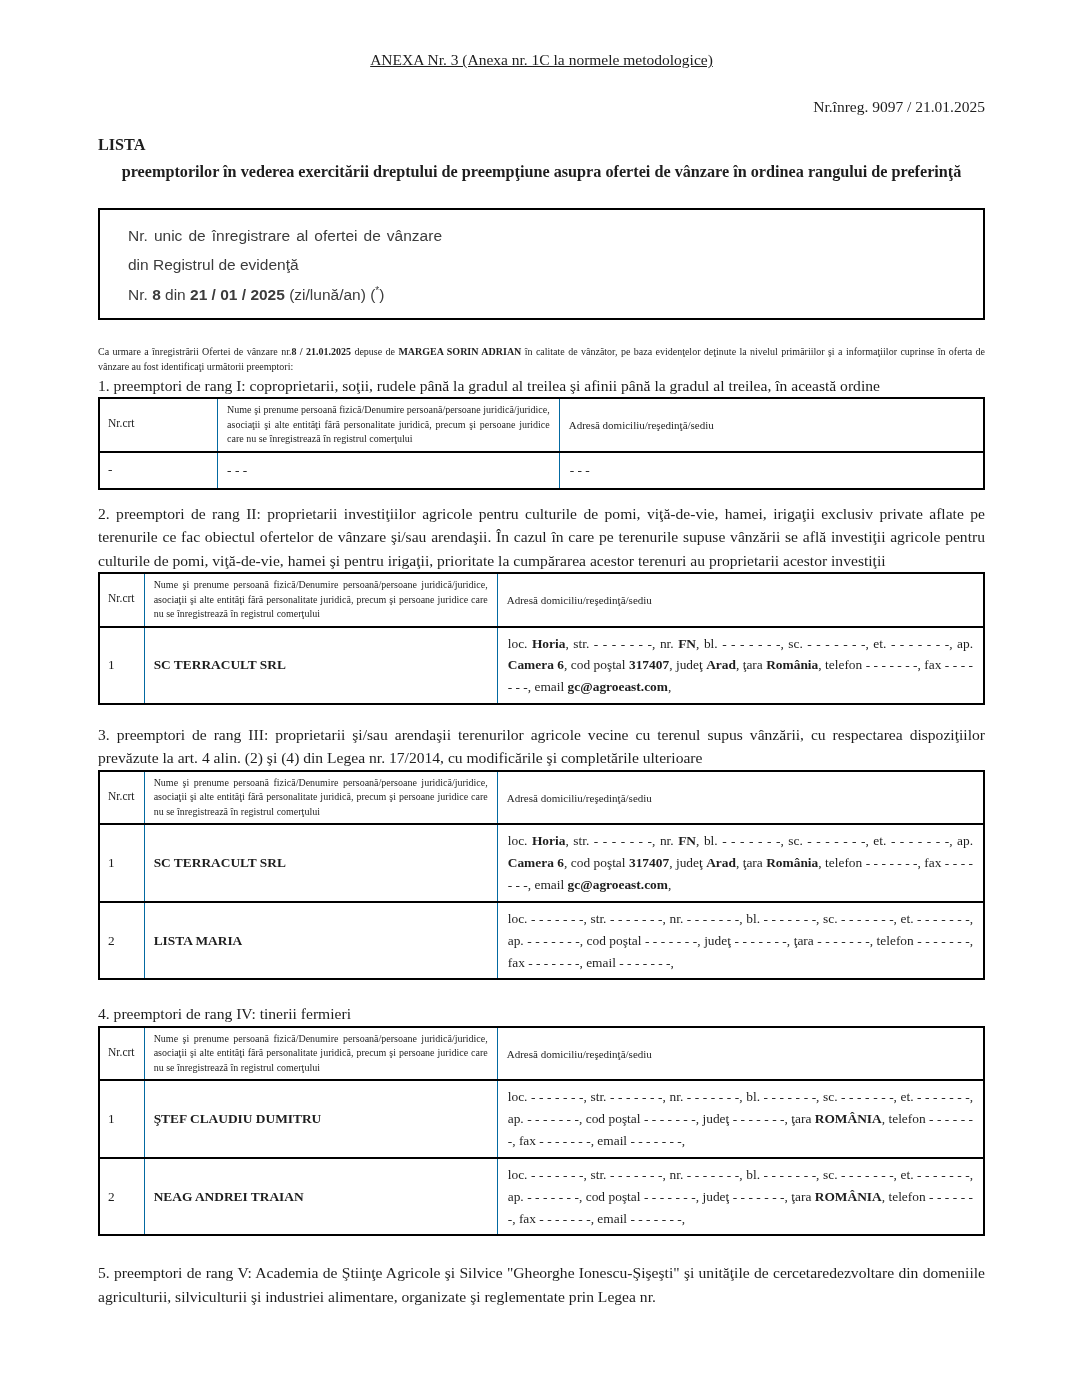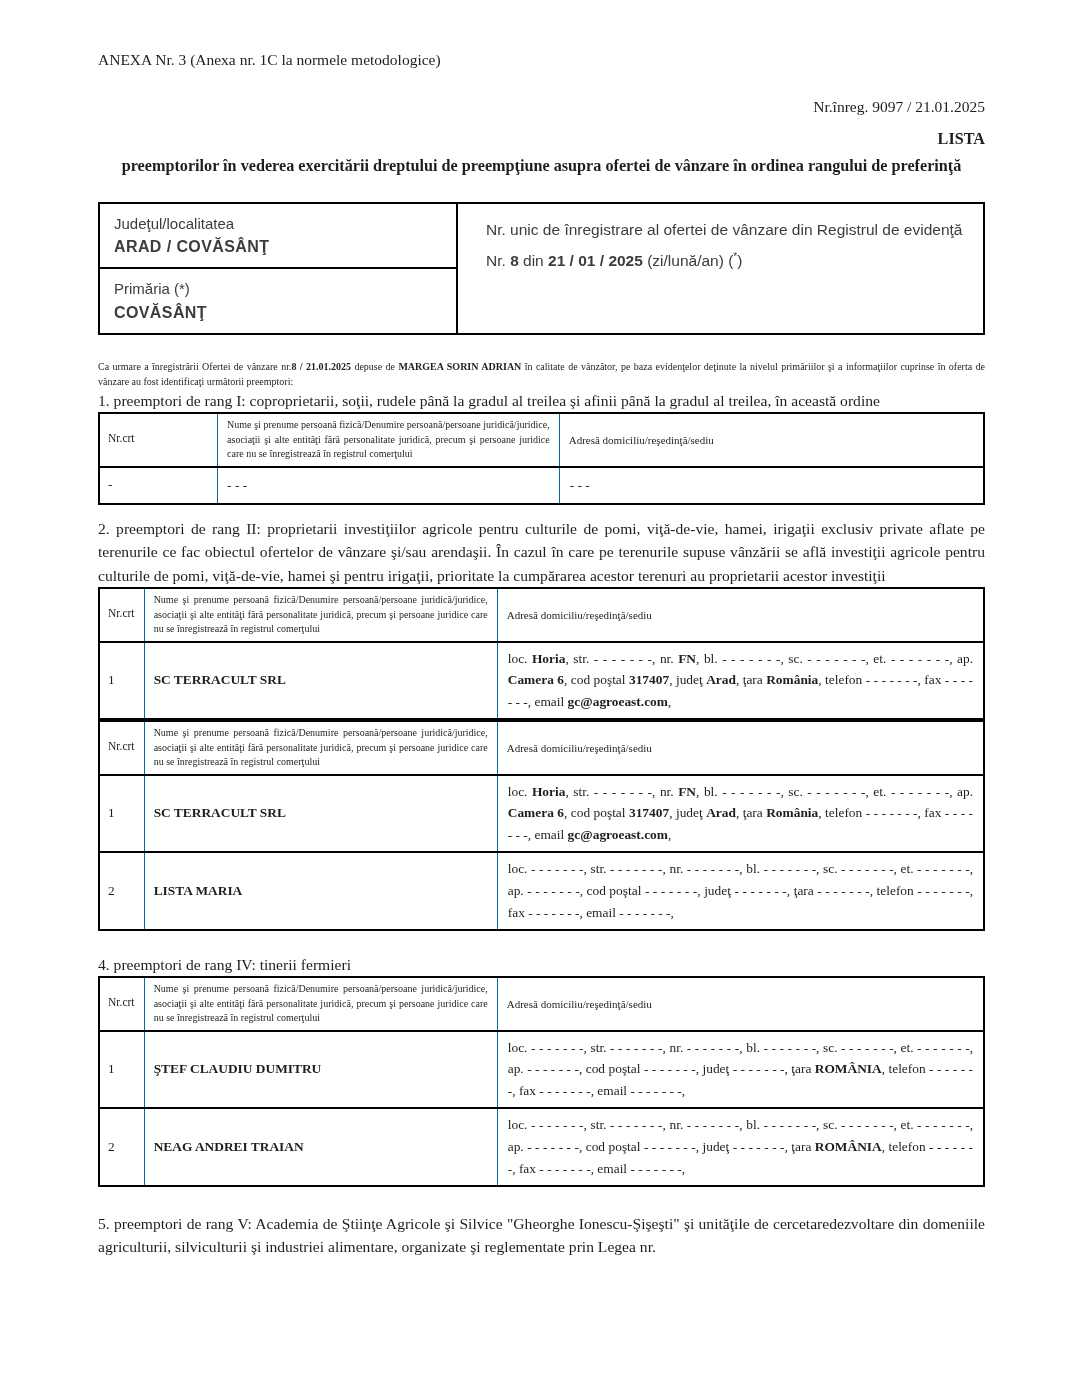--- a/index.html
+++ b/index.html
@@ -1,22 +1,22 @@
 <!DOCTYPE html>
 <html lang="ro"><head>
 <meta charset="utf-8">
 <style>
   * { box-sizing: border-box; margin: 0; padding: 0; }
   html, body { width: 1082px; background: #ffffff; }
   body { height: 1400px; overflow: hidden; color: #1e1e1e; }
   .page { padding: 50px 97px 0 98px; font-family: "Liberation Serif", "DejaVu Serif", serif; }
 
-  .annex-line   { text-align: left; font-size: 15.5px; line-height: 1.3; }
+  .annex-line   { text-align: center; font-size: 15.5px; line-height: 1.3; text-decoration: underline; }
   .reg-line     { text-align: right; font-size: 15.5px; margin-top: 28px; }
-  .doc-title    { text-align: right; font-weight: bold; font-size: 16.2px; margin-top: 12px; line-height: 1.45; }
+  .doc-title    { text-align: left; font-weight: bold; font-size: 16.2px; margin-top: 18px; line-height: 1.45; }
   .doc-subtitle { text-align: center; font-weight: bold; font-size: 16.2px; line-height: 1.75; }
 
   
   .infobox { display: grid; grid-template-columns: 358px 1fr; border: 2px solid #000;
              margin-top: 22px; font-family: "Liberation Sans", "DejaVu Sans", sans-serif; color: #3c3c3c; }
   .ib-left  { border-right: 2px solid #000; display: flex; flex-direction: column; }
   .ib-cell  { padding: 9px 14px 8px 14px; flex: 1; }
   .ib-cell.first { border-bottom: 2px solid #000; }
   .ib-label { font-size: 15px; line-height: 1.5; }
   .ib-value { font-size: 16px; font-weight: bold; letter-spacing: 0.4px; line-height: 1.5; }
@@ -55,30 +55,20 @@
 <body>
 
 <div class="page">
 
   <div class="annex-line">ANEXA Nr. 3 (Anexa nr. 1C la normele metodologice)</div>
   <div class="reg-line">Nr.înreg. 9097 / 21.01.2025</div>
   <div class="doc-title">LISTA</div>
   <div class="doc-subtitle">preemptorilor în vederea exercitării dreptului de preempţiune asupra ofertei de vânzare în ordinea rangului de preferinţă</div>
 
   <div class="infobox">
-    <div class="ib-left">
-      <div class="ib-cell first">
-        <div class="ib-label">Judeţul/localitatea</div>
-        <div class="ib-value"><span class="bold">ARAD</span><span> / </span><span class="bold">COVĂSÂNŢ</span></div>
-      </div>
-      <div class="ib-cell">
-        <div class="ib-label">Primăria (*)</div>
-        <div class="ib-value">COVĂSÂNŢ</div>
-      </div>
-    </div>
     <div class="ib-right">
       <div class="ib-reg-label">Nr. unic de înregistrare al ofertei de vânzare din Registrul de evidenţă</div>
       <div class="ib-reg-no"><span>Nr. </span><span class="bold">8</span><span> din </span><span class="bold">21 / 01 / 2025</span><span> (zi/lună/an) (</span><sup>*</sup><span>)</span></div>
     </div>
   </div>
 
   <p class="para intro"><span>Ca urmare a înregistrării Ofertei de vânzare nr.</span><span class="bold">8 / 21.01.2025</span><span> depuse de </span><span class="bold">MARGEA SORIN ADRIAN</span><span> în calitate de vânzător, pe baza evidenţelor deţinute la nivelul primăriilor şi a informaţiilor cuprinse în oferta de vânzare au fost identificaţi următorii preemptori:</span></p>
 
   <div class="rank-heading">1. preemptori de rang I: coproprietarii, soţii, rudele până la gradul al treilea şi afinii până la gradul al treilea, în această ordine</div>
   <table class="t-rank1">
@@ -115,20 +105,21 @@
       <th class="th-addr">Adresă domiciliu/reşedinţă/sediu</th>
     </tr>
     <tr>
       <td class="td-nr">1</td>
       <td class="td-name person">SC TERRACULT SRL</td>
       <td class="td-addr"><span>loc. </span><span class="bold">Horia</span><span>, str. - - - - - - -, nr. </span><span class="bold">FN</span><span>, bl. - - - - - - -, sc. - - - - - - -, et. - - - - - - -, ap. </span><span class="bold">Camera 6</span><span>, cod poştal </span><span class="bold">317407</span><span>, judeţ </span><span class="bold">Arad</span><span>, ţara </span><span class="bold">România</span><span>, telefon - - - - - - -, fax - - - - - - -, email </span><span class="bold">gc@agroeast.com</span><span>,</span></td>
     </tr>
   </tbody>
     </table>
 
+  <div class="rank-heading mt18">3. preemptori de rang III: proprietarii şi/sau arendaşii terenurilor agricole vecine cu terenul supus vânzării, cu respectarea dispoziţiilor prevăzute la art. 4 alin. (2) şi (4) din Legea nr. 17/2014, cu modificările şi completările ulterioare</div>
   <table class="t-std">
     <colgroup>
         <col class="c1">
         <col class="c2">
         <col class="c3">
       </colgroup>
     <tbody>
         <tr>
       <th class="th-nr">Nr.crt</th>
       <th class="th-name">Nume şi prenume persoană fizică/Denumire persoană/persoane juridică/juridice, asociaţii şi alte entităţi fără personalitate juridică, precum şi persoane juridice care nu se înregistrează în registrul comerţului</th>

